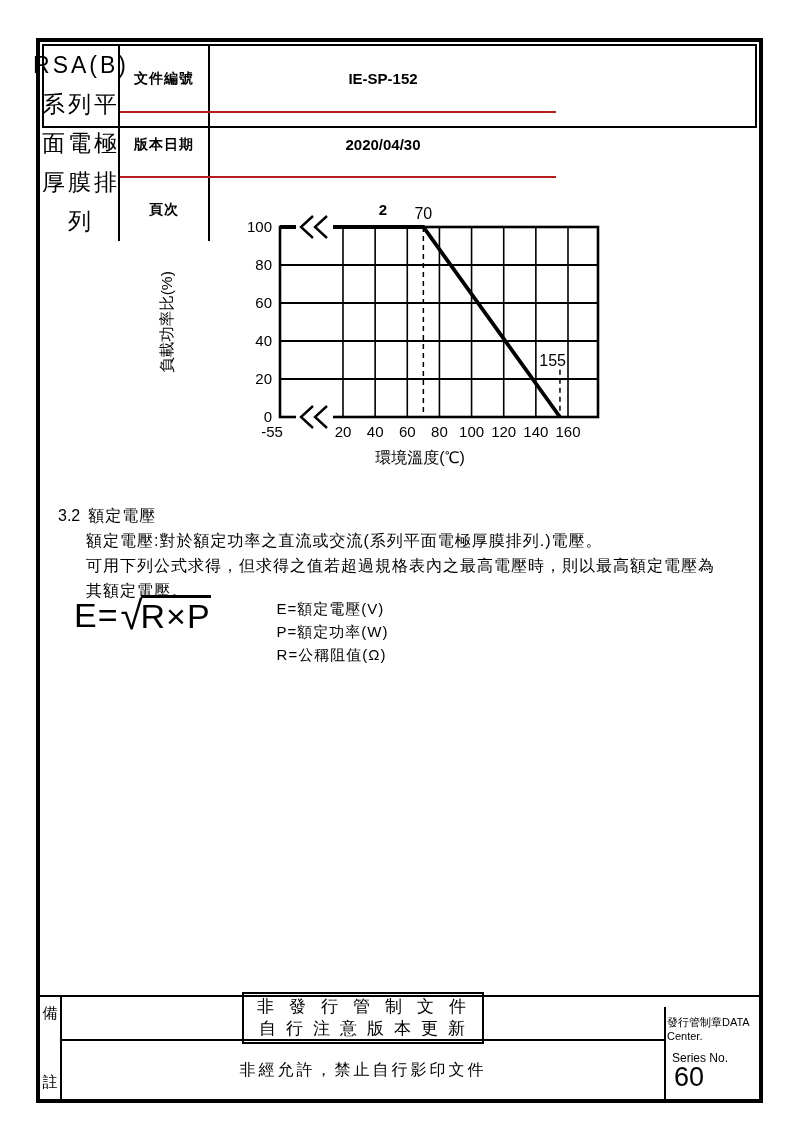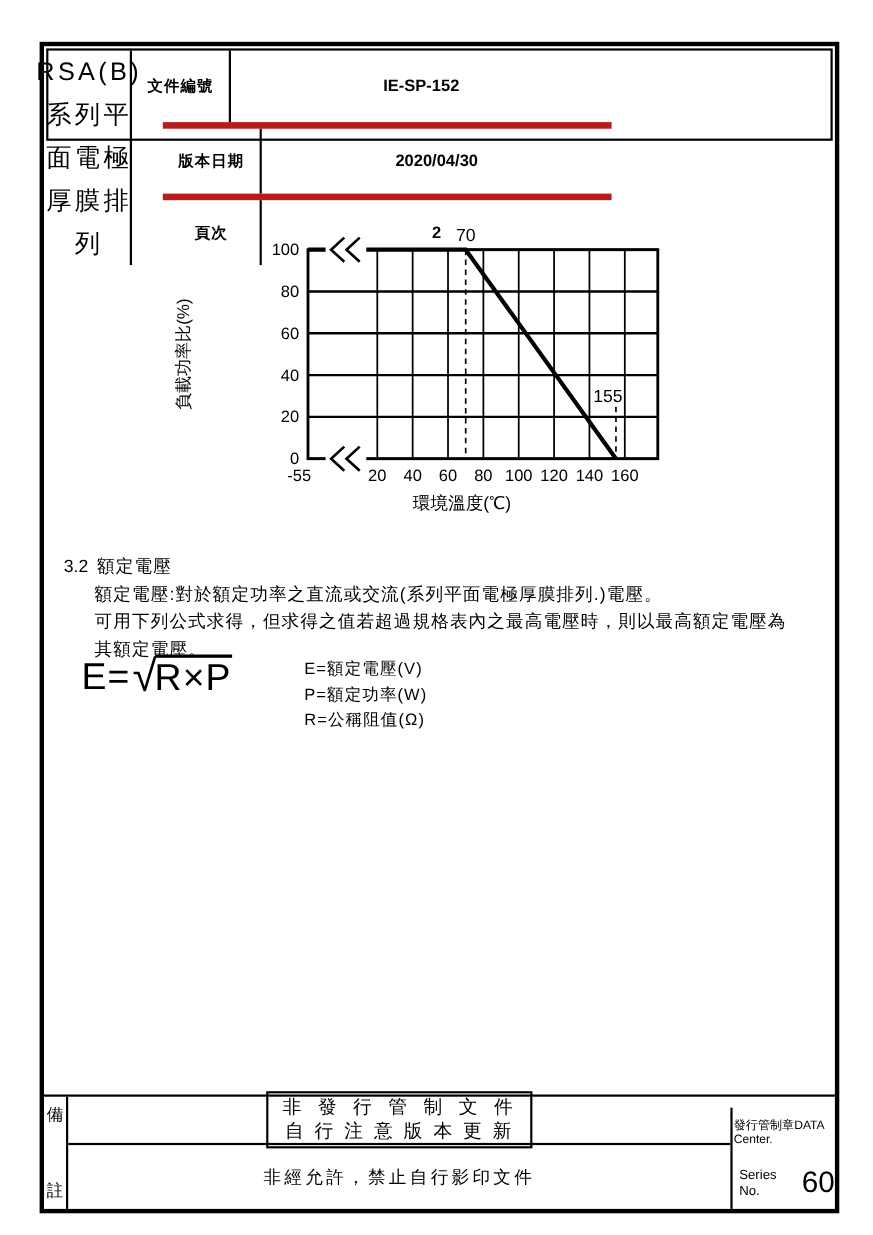--- a/index.html
+++ b/index.html
@@ -10,21 +10,21 @@
   
   #header{position:absolute;left:2px;top:2px;right:2px;height:84px;
           border:2px solid #000;box-sizing:border-box;display:grid;
           grid-template-columns:76px 436px 1fr;}
   .hcell{display:flex;flex-direction:column;justify-content:center;align-items:center;box-sizing:border-box;}
   #logo-cell{border-right:2px solid #000;font-weight:bold;font-size:17px;line-height:22px;}
   #logo-cell .cn{letter-spacing:3px;font-size:18px;}
   #title-cell{border-right:2px solid #000;font-size:23px;line-height:39px;letter-spacing:3px;text-align:center;}
   #info-table{display:grid;grid-template-rows:1fr 1fr 1fr;}
   .info-row{display:grid;grid-template-columns:90px 1fr;box-sizing:border-box;}
-  .info-row + .info-row{border-top:6px solid #b91c1c;margin-left:28px;}
+  .info-row + .info-row{border-top:2px solid #b91c1c;}
   .info-label{border-right:2px solid #000;display:flex;align-items:center;justify-content:center;
               font-weight:bold;font-size:14px;letter-spacing:1px;}
   .info-value{display:flex;align-items:center;justify-content:center;font-weight:bold;font-size:15px;}
   
   .sec{position:absolute;font-size:16px;line-height:23px;letter-spacing:1px;white-space:nowrap;}
   .sec .num{letter-spacing:0;margin-right:8px;}
   .sec .ind{padding-left:28px;}
   #sec31{left:20px;top:88px;}
   #sec32{left:18px;top:461px;line-height:25px;}
   
@@ -43,21 +43,21 @@
                justify-content:space-between;align-items:center;padding:7px 0;font-size:15px;box-sizing:border-box;}
   #footer-mid{flex:1;display:flex;flex-direction:column;}
   #notice-row{height:42px;display:flex;align-items:center;justify-content:center;}
   #notice-box{border:2px solid #000;width:238px;text-align:center;font-size:17px;line-height:22px;padding:2px 0;}
   #notice-box .l1{letter-spacing:15px;text-indent:12px;}
   #notice-box .l2{letter-spacing:10px;text-indent:8px;}
   #copy-row{flex:1;border-top:2px solid #000;display:flex;align-items:center;justify-content:center;
             font-size:16px;letter-spacing:3px;}
   #footer-right{width:95px;border-left:2px solid #000;position:relative;box-sizing:border-box;padding:8px 0 0 1px;margin-top:10px;}
   #stamp{font-size:11px;}
-  #series-line{position:absolute;left:6px;bottom:10px;display:flex;align-items:center;}
+  #series-line{position:absolute;left:6px;bottom:10px;display:flex;align-items:flex-start;flex-direction:column;}
   #series-label{font-size:12px;}
   #series-value{font-size:27px;margin-left:2px;line-height:24px;}
 </style>
 </head>
 <body>
 
 <div id="page">
   <div id="frame">
 
     <div id="header">

